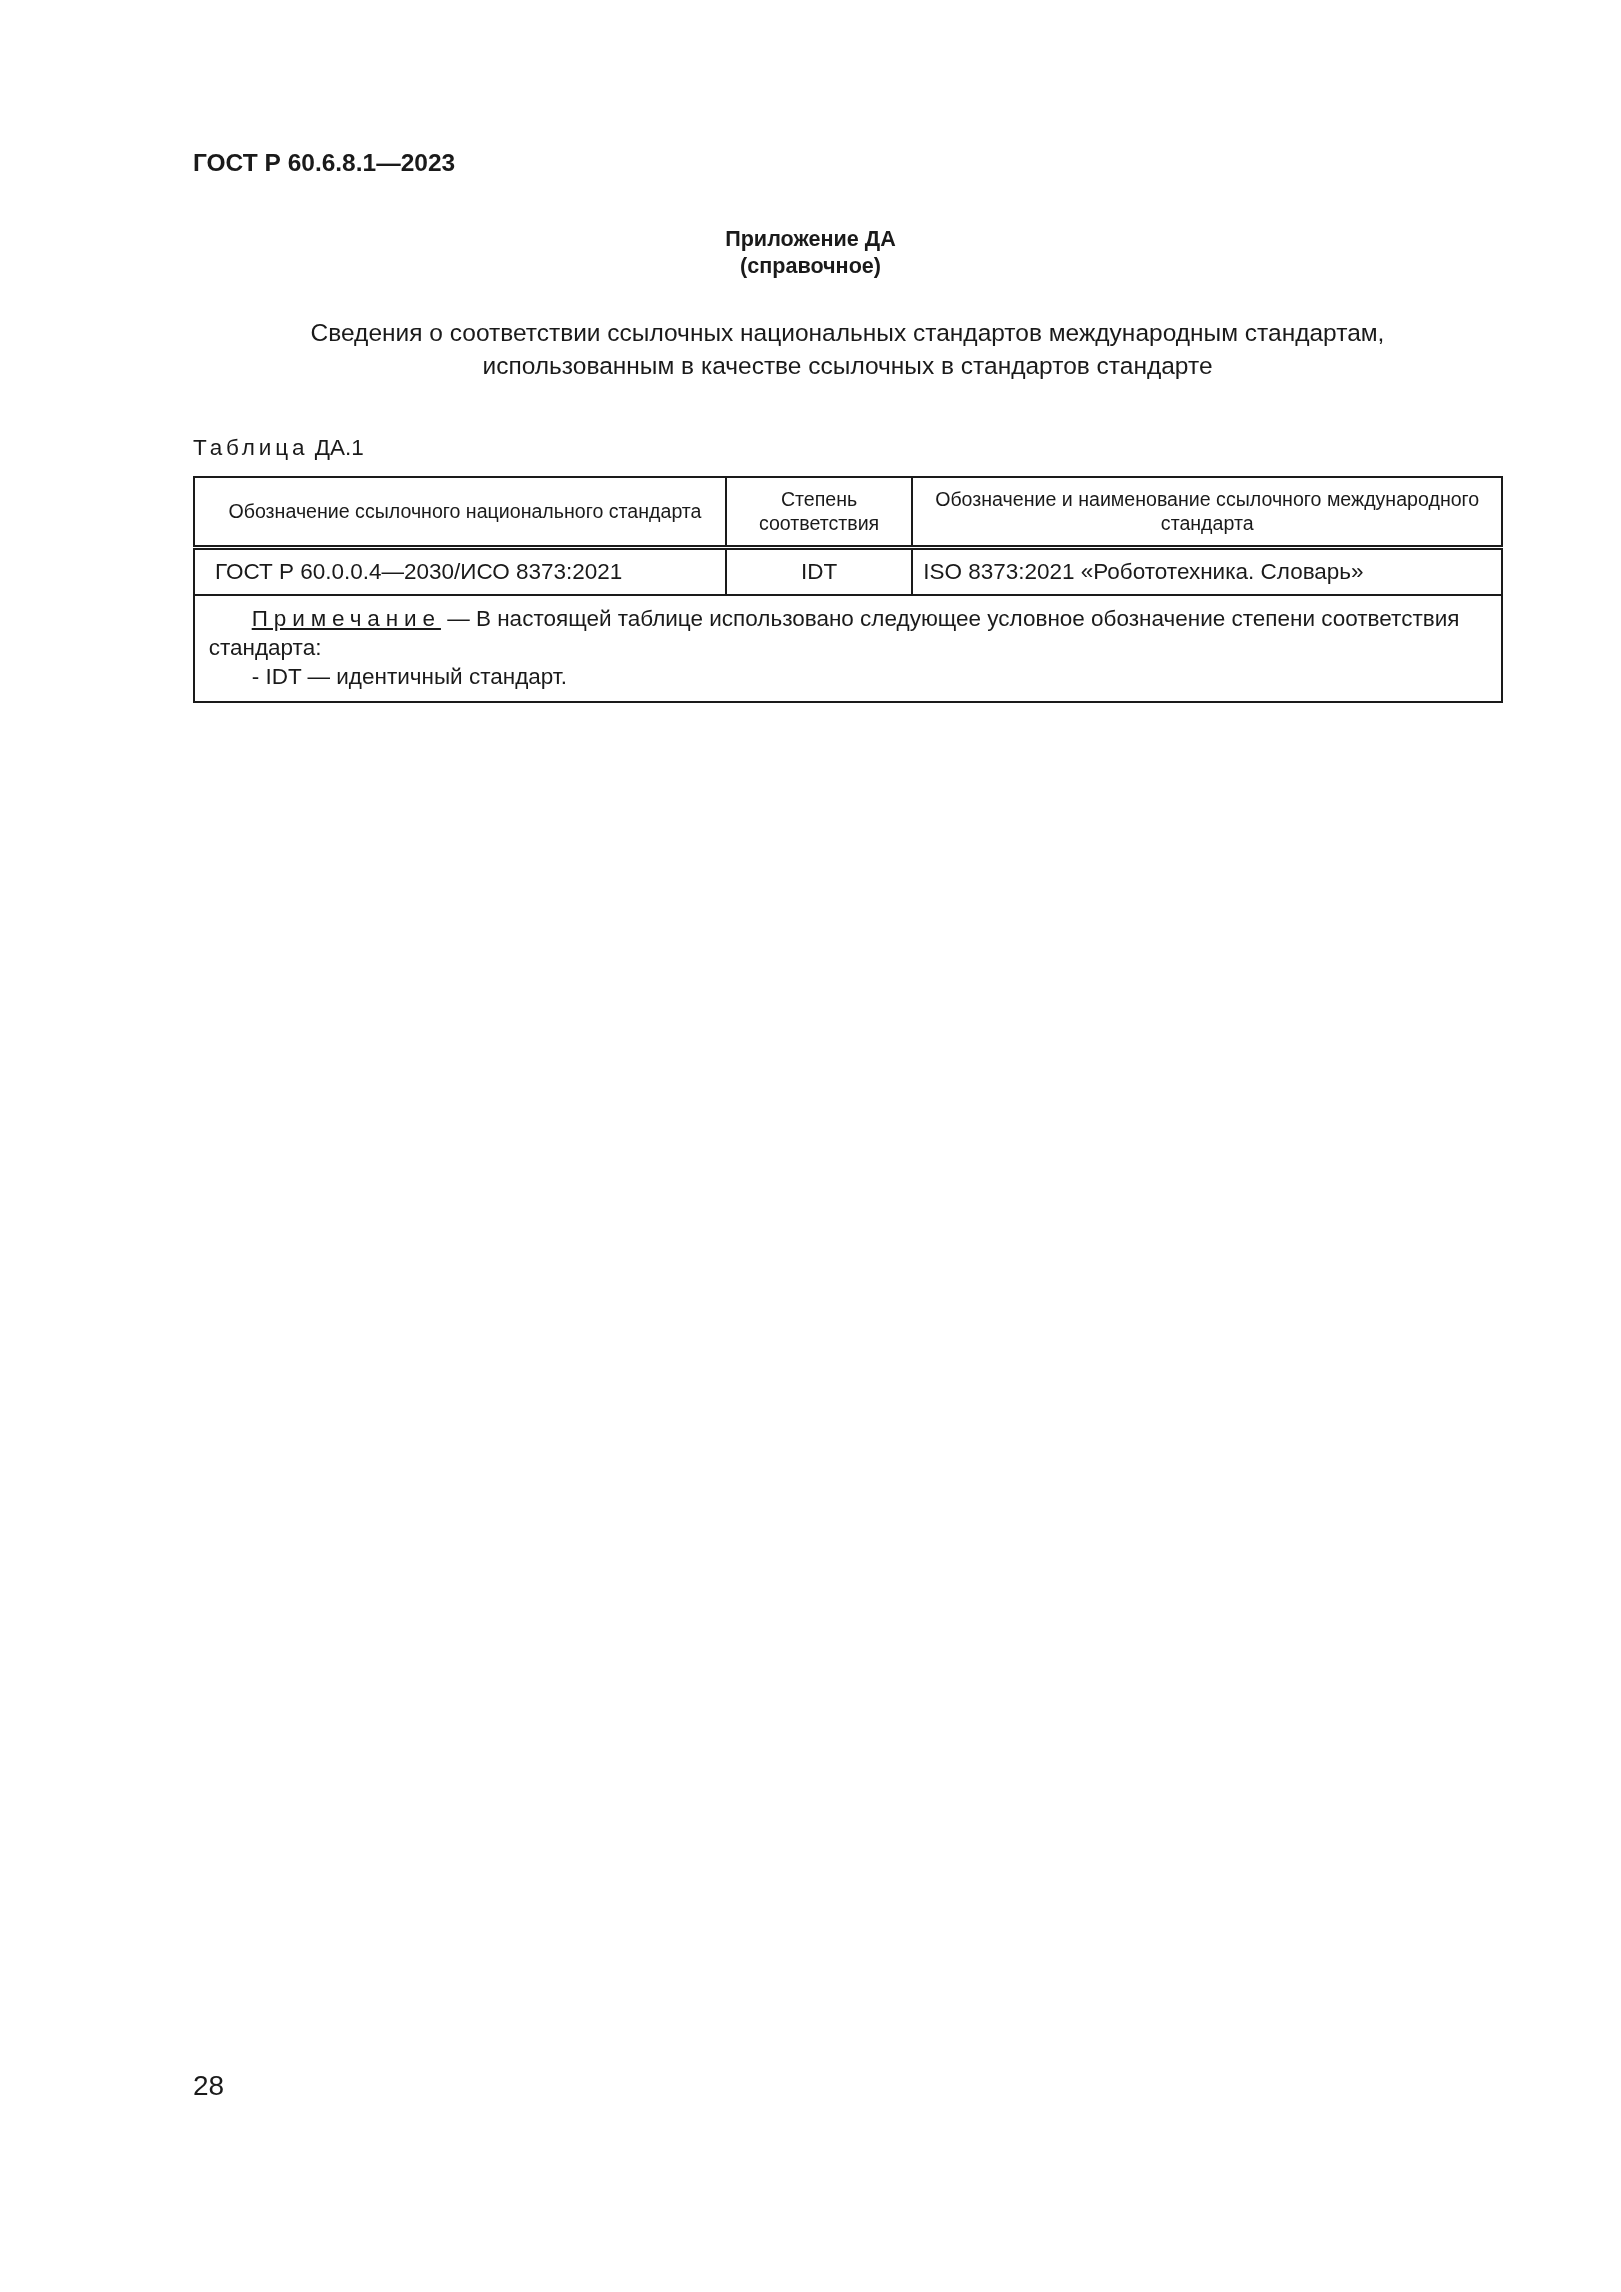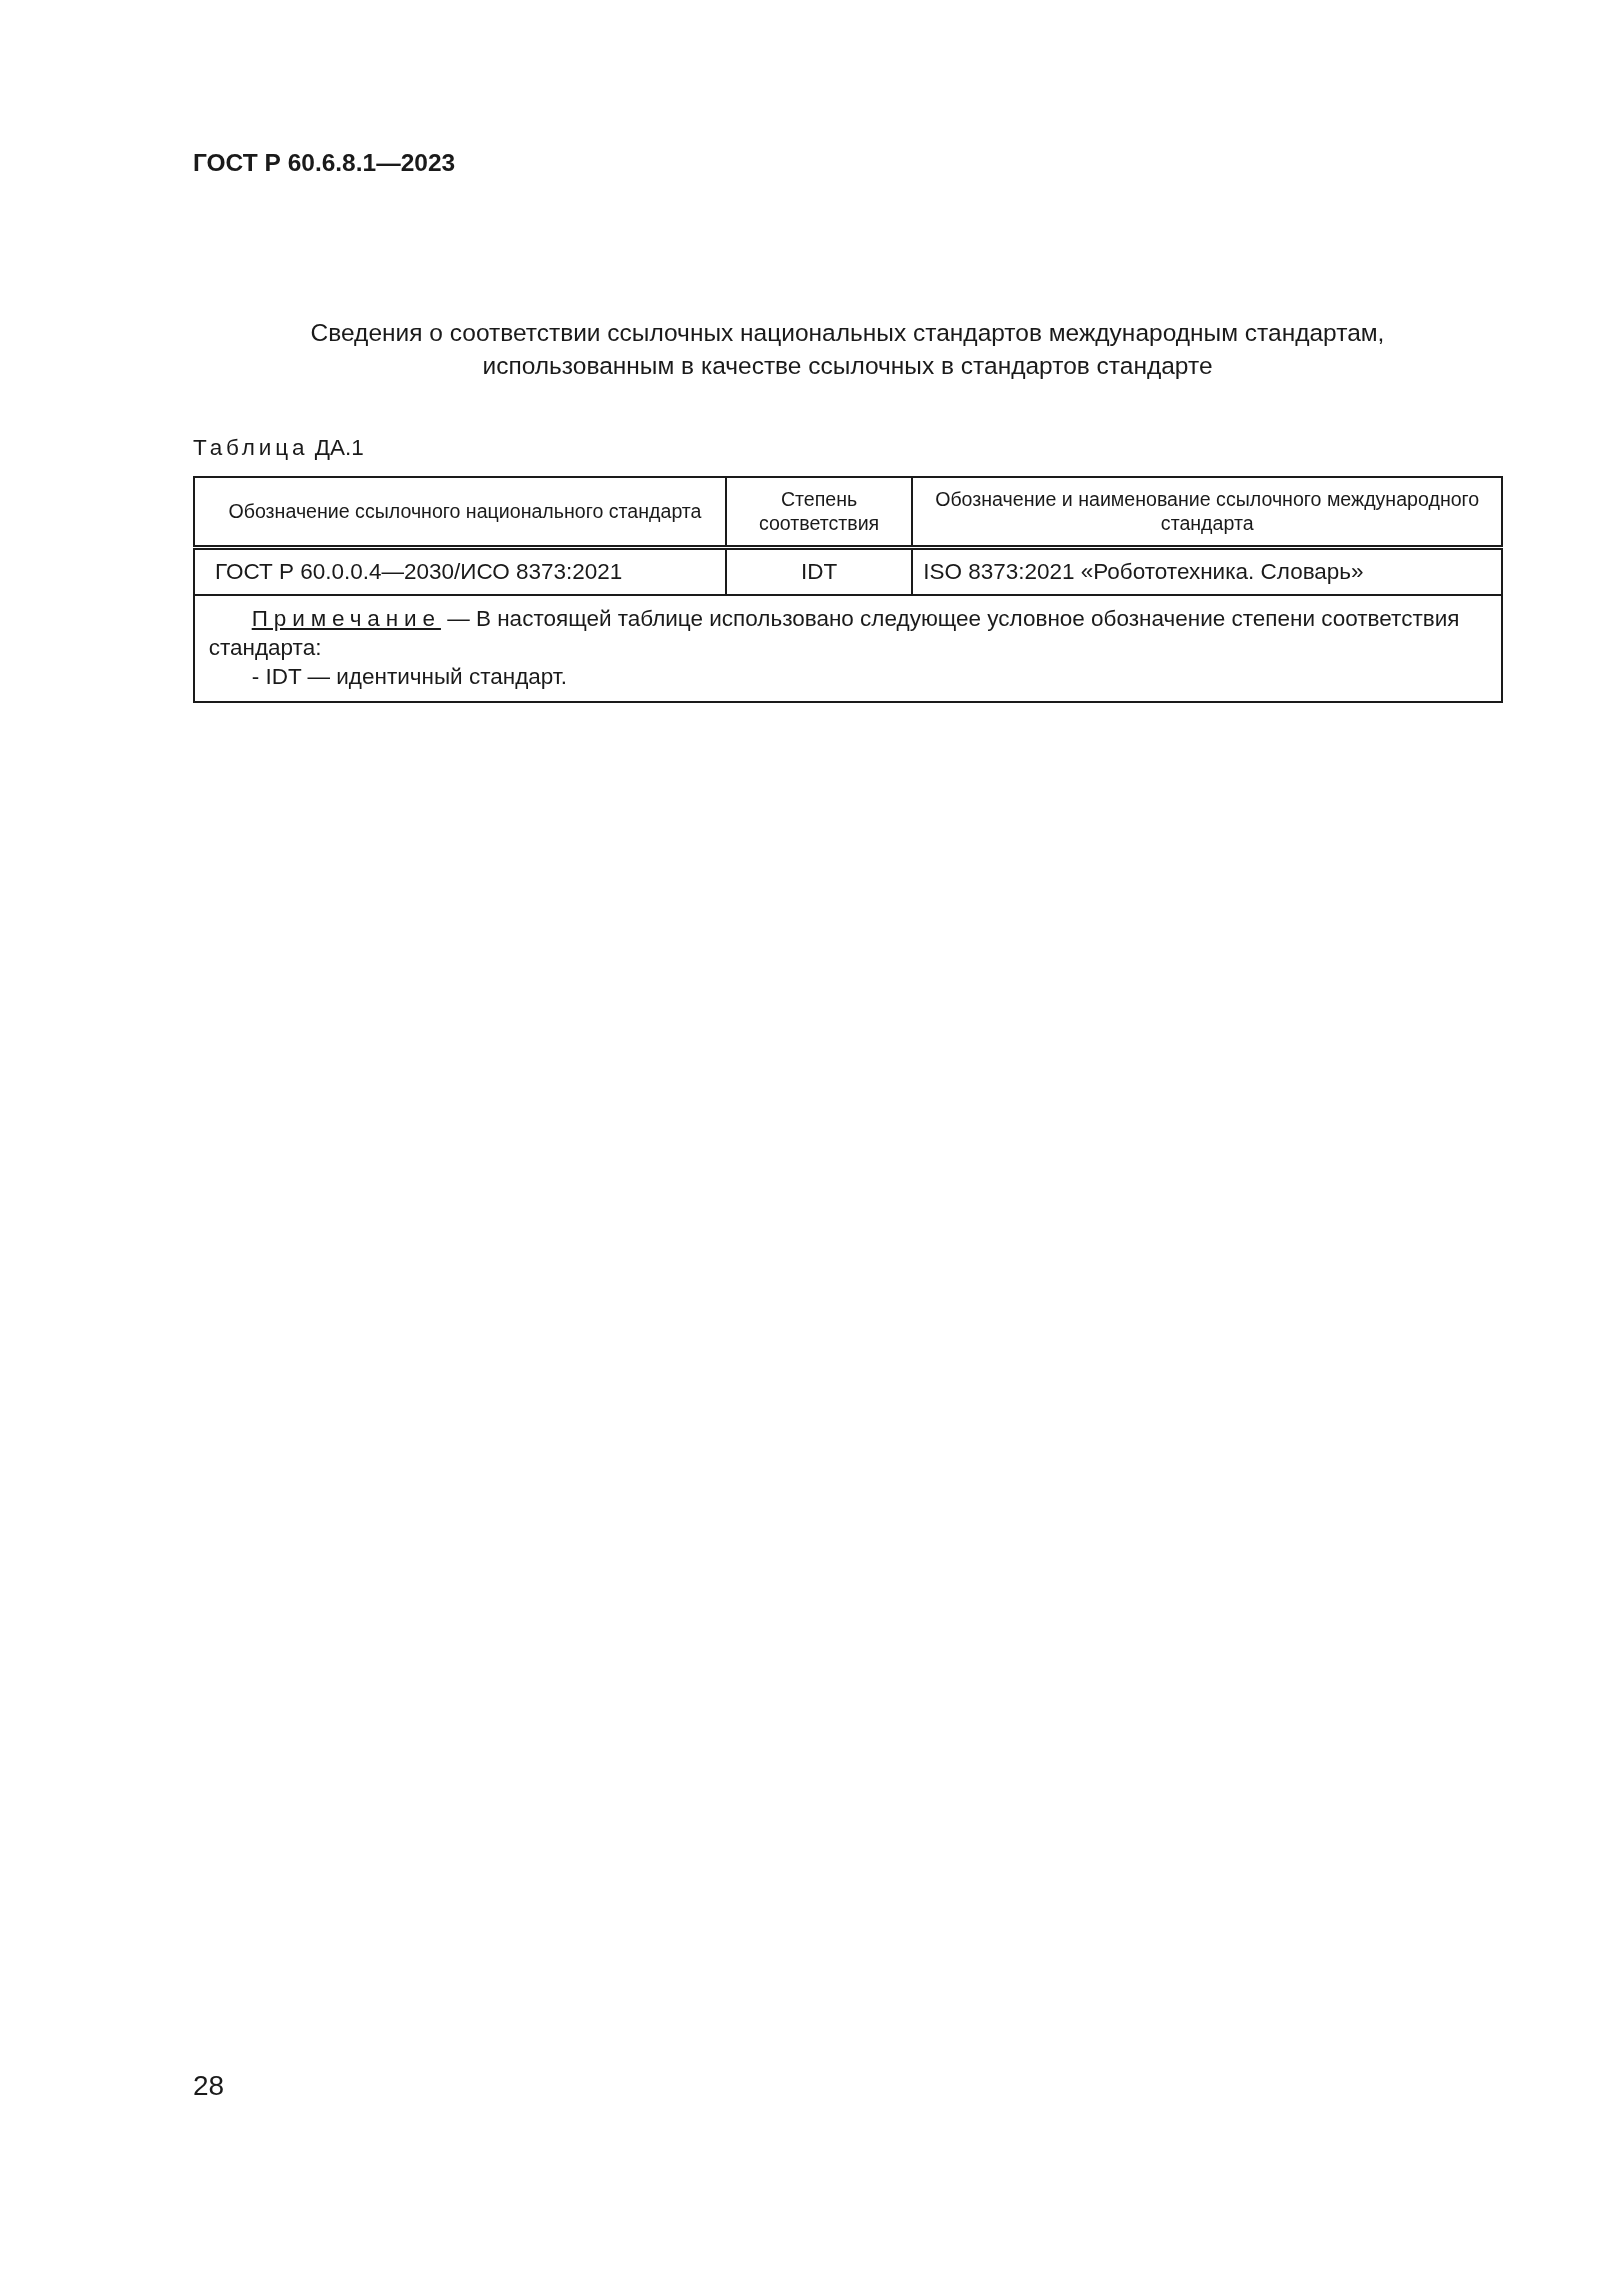--- a/index.html
+++ b/index.html
@@ -24,20 +24,22 @@
   .note-label { letter-spacing: 5.9px; text-decoration: underline; }
   .note-indent { display: inline-block; width: 43px; }
   .page-number { position: absolute; left: 193px; top: 2070px; font-size: 28px; }
 </style>
 </head>
 <body>
 
 <div class="doc-code">ГОСТ Р 60.6.8.1—2023</div>
 
 <div class="appendix-title">
+  <div>Приложение ДА</div>
+  <div>(справочное)</div>
 </div>
 
 <div class="section-title">
   <div>Сведения о соответствии ссылочных национальных стандартов международным стандартам,</div>
   <div>использованным в качестве ссылочных в стандартов стандарте</div>
 </div>
 
 <div class="table-caption">
   <span class="spaced">Таблица</span>
   <span>ДА.1</span>

